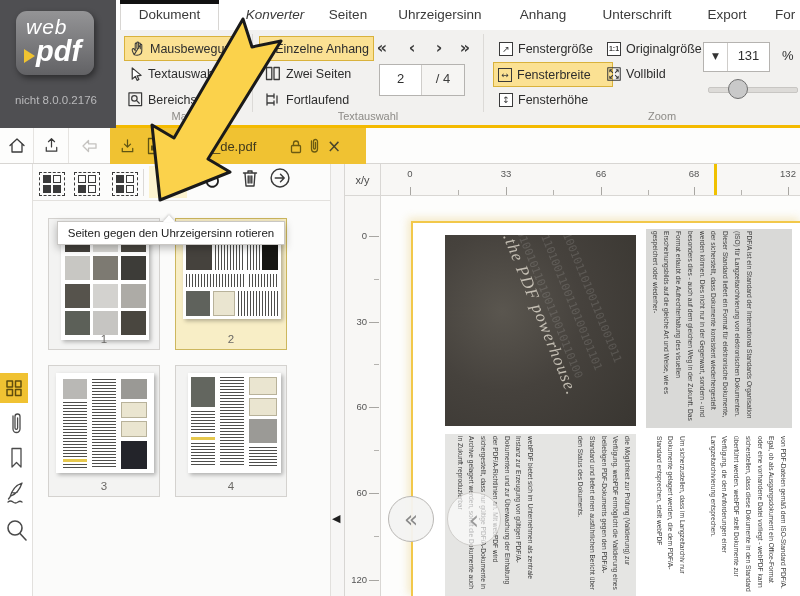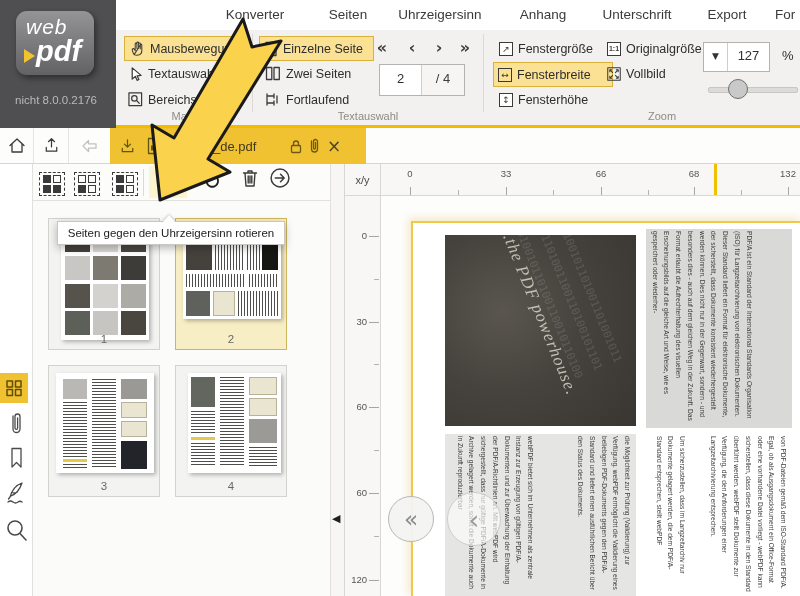--- a/index.html
+++ b/index.html
@@ -123,21 +123,22 @@
     <div id="logobox" class="abs">
       <span class="web">web</span>
       <span class="tri"></span>
       <span class="pdf">pdf</span>
     </div>
     <div class="ver">nicht 8.0.0.2176</div>
   </div>
 
   <div id="ribbon" class="abs">
     <div id="tabsrow">
-      <div class="rtab" style="left:99px;width:80px;">Konverter</div>
+      <div class="rtab active" style="left:4px;width:97px;">Dokument</div>
+      <div class="rtab" style="left:119px;width:80px;font-style:italic;">Konverter</div>
       <div class="rtab" style="left:201px;width:62px;">Seiten</div>
       <div class="rtab" style="left:274px;width:100px;">Uhrzeigersinn</div>
       <div class="rtab" style="left:396px;width:62px;">Anhang</div>
       <div class="rtab" style="left:477px;width:88px;">Unterschrift</div>
       <div class="rtab" style="left:580px;width:62px;">Export</div>
       <div class="rtab" style="left:659px;width:40px;text-align:left;overflow:hidden;">For</div>
     </div>
 
     <div class="rbtn on" style="left:8px;top:36px;width:112px;">
       <svg class="ico" width="16" height="17" viewBox="0 0 17 18" style="stroke-width:1.1">
@@ -159,21 +160,21 @@
       </svg>
       <span>Bereichszoom</span>
     </div>
     <div class="sep" style="left:136px;"></div>
     <div class="grplabel" style="left:34px;width:70px;">Maus</div>
 
     <div class="rbtn on" style="left:143px;top:36px;width:105px;">
       <svg class="ico" width="14" height="16" viewBox="0 0 14 16">
         <path d="M2,1.5 H8.5 L12,5 V14.5 H2 Z M8.5,1.5 V5 H12"></path>
       </svg>
-      <span>Einzelne Seite</span>
+      <span>Einzelne Anhang</span>
     </div>
     <div class="rbtn" style="left:145px;top:62px;width:100px;">
       <svg class="ico" width="16" height="15" viewBox="0 0 16 15">
         <rect x="1.5" y="1.5" width="5.3" height="12"></rect>
           <rect x="9" y="1.5" width="5.3" height="12"></rect>
       </svg>
       <span>Zwei Seiten</span>
     </div>
     <div class="rbtn" style="left:145px;top:88px;width:100px;">
       <svg class="ico" width="16" height="15" viewBox="0 0 16 15">
@@ -213,21 +214,21 @@
         <rect x="0.8" y="0.8" width="13.4" height="13.4"></rect>
         <path d="M3,5 V3 H5 M10,3 H12 V5 M12,10 V12 H10 M5,12 H3 V10 M3.2,3.2 L6,6 M11.8,3.2 L9,6 M11.8,11.8 L9,9 M3.2,11.8 L6,9"></path>
       </svg>
       <span>Vollbild</span>
     </div>
     <div class="grplabel" style="left:486px;width:120px;">Zoom</div>
   </div>
 
   <div id="zoomspin" class="abs">
     <div class="dd uicon" style="font-size:9px;">▼</div>
-    <div class="val">127</div>
+    <div class="val">131</div>
   </div>
   <div id="pct" class="abs">%</div>
   <div id="slidertrack" class="abs"></div>
   <div id="sliderhandle" class="abs"></div>
   <div id="accentline" class="abs"></div>
 
   <div id="tabbar" class="abs">
     <div class="tcell" style="left:0;width:33px;">
       <svg class="ico" width="20" height="19" viewBox="0 0 20 19">
         <path d="M3,9.5 L10,3 L17,9.5 M5,8 V16 H15 V8"></path>

